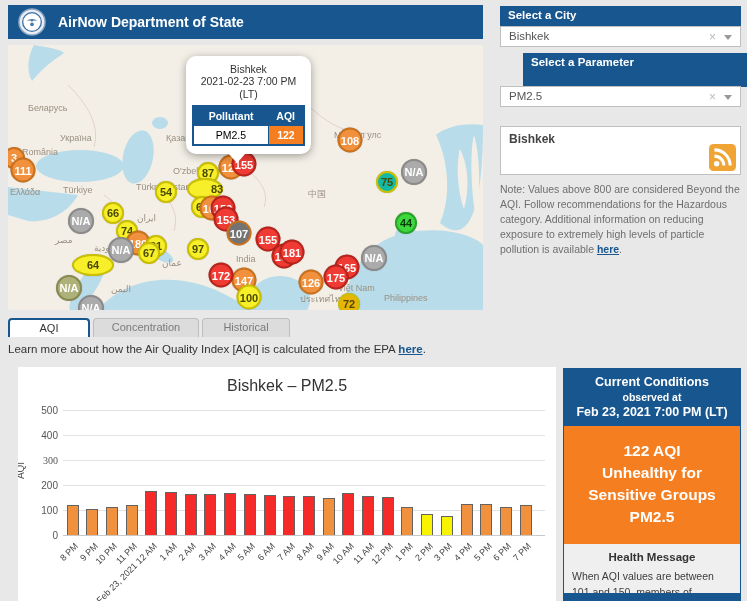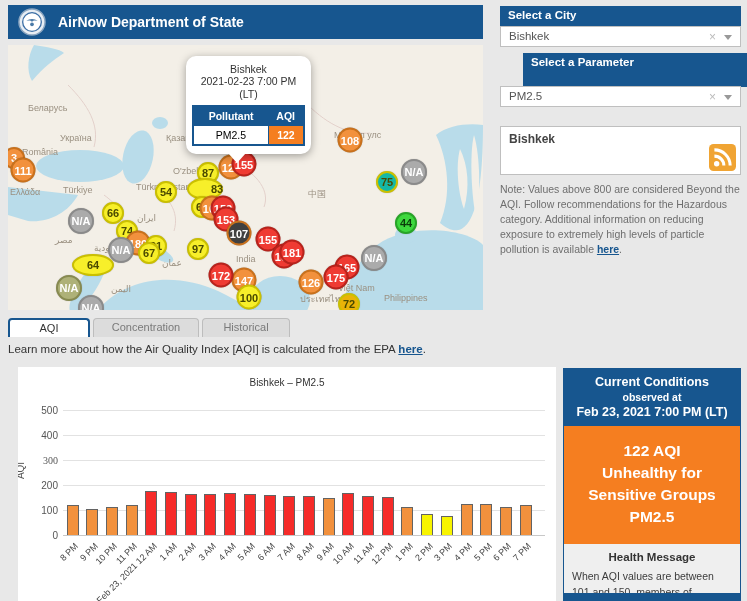--- a/index.html
+++ b/index.html
@@ -40,21 +40,21 @@
 
   
   #tabs { left:8px; top:318px; display:flex; gap:3px; }
   .tab { width:88px; height:19px; line-height:17px; text-align:center; font-size:11px; background:#dcdcdc; border:1px solid #bdbdbd; border-bottom:none; border-radius:4px 4px 0 0; color:#7a7a7a; cursor:pointer; }
   .tab.active { background:#fff; border:2px solid #17568f; border-bottom:none; color:#333; width:82px; }
   .tab.wide { width:106px; }
   #learn { left:8px; top:343px; font-size:11.5px; color:#333; }
 
   
   #chart { left:18px; top:367px; width:538px; height:234px; background:#fff; overflow:hidden; }
-  #chart .ctitle { position:absolute; top:10px; left:0; width:100%; text-align:center; font-size:10px; color:#333; }
+  #chart .ctitle { position:absolute; top:10px; left:0; width:100%; text-align:center; font-size:16px; color:#333; }
   #chart .ylab { position:absolute; left:-6px; top:98px; font-size:10px; color:#555; transform:rotate(-90deg); }
   #plot { position:absolute; left:45px; top:43px; width:482px; height:125px; }
   .gridline { position:absolute; left:0; width:100%; height:1px; background:#e2e2e2; }
   .gridline.zero { background:#c8c8c8; }
   .ytick { position:absolute; width:30px; text-align:right; font-size:10px; color:#555; }
   .bar { position:absolute; bottom:0; width:12px; border:1.5px solid #636363; border-bottom:none; }
   .xlab { position:absolute; width:120px; text-align:right; font-size:9px; color:#444; transform:rotate(-45deg); transform-origin:100% 0; white-space:nowrap; }
 
   
   #cond { left:563px; top:368px; width:178px; height:233px; background:#efefef; border:1px solid #17568f; overflow:hidden; }
@@ -146,21 +146,21 @@
       <div class="marker" style="width: 42px; height: 22px; left: 85px; top: 220px; background: rgb(247, 239, 42); border: 2px solid rgb(203, 192, 0); color: rgb(74, 74, 0); z-index: 11;">64</div>
       <div class="marker" style="width: 26px; height: 26px; left: 61px; top: 243px; background: rgb(174, 177, 120); border: 2px solid rgb(135, 138, 80); color: rgb(255, 255, 255); z-index: 12;">N/A</div>
       <div class="marker" style="width: 26px; height: 26px; left: 83px; top: 263px; background: rgb(171, 171, 171); border: 2px solid rgb(138, 138, 138); color: rgb(255, 255, 255); z-index: 13;">N/A</div>
       <div class="marker" style="width: 22px; height: 22px; left: 158px; top: 147px; background: rgb(247, 239, 42); border: 2px solid rgb(203, 192, 0); color: rgb(74, 74, 0); z-index: 14;">54</div>
       <div class="marker" style="width: 22px; height: 22px; left: 200px; top: 128px; background: rgb(247, 239, 42); border: 2px solid rgb(203, 192, 0); color: rgb(74, 74, 0); z-index: 15;">87</div>
       <div class="marker" style="width: 36px; height: 22px; left: 197px; top: 144px; background: rgb(247, 239, 42); border: 2px solid rgb(203, 192, 0); color: rgb(74, 74, 0); z-index: 16; padding-left: 24px;">83</div>
       <div class="marker" style="width: 22px; height: 22px; left: 194px; top: 162px; background: rgb(247, 239, 42); border: 2px solid rgb(203, 192, 0); color: rgb(74, 74, 0); z-index: 17;">65</div>
       <div class="marker" style="width: 25px; height: 25px; left: 204px; top: 163px; background: rgb(242, 145, 61); border: 2px solid rgb(201, 113, 28); color: rgb(255, 255, 255); z-index: 18;">101</div>
       <div class="marker" style="width: 25px; height: 25px; left: 215px; top: 163px; background: rgb(239, 59, 51); border: 2px solid rgb(184, 35, 28); color: rgb(255, 255, 255); z-index: 19;">152</div>
       <div class="marker" style="width: 25px; height: 25px; left: 218px; top: 174px; background: rgb(239, 59, 51); border: 2px solid rgb(184, 35, 28); color: rgb(255, 255, 255); z-index: 20;">153</div>
-      <div class="marker" style="width: 25px; height: 25px; left: 231px; top: 188px; background: #404040; border: 2px solid rgb(201, 113, 28); color: rgb(255, 255, 255); z-index: 21;">107</div>
+      <div class="marker" style="width: 25px; height: 25px; left: 231px; top: 188px; background: #737373; border: 2px solid rgb(201, 113, 28); color: rgb(255, 255, 255); z-index: 21;">107</div>
       <div class="marker" style="width: 22px; height: 22px; left: 190px; top: 204px; background: rgb(247, 239, 42); border: 2px solid rgb(203, 192, 0); color: rgb(74, 74, 0); z-index: 22;">97</div>
       <div class="marker" style="width: 25px; height: 25px; left: 223px; top: 122px; background: rgb(242, 145, 61); border: 2px solid rgb(201, 113, 28); color: rgb(255, 255, 255); z-index: 23;">122</div>
       <div class="marker" style="width: 25px; height: 25px; left: 236px; top: 119px; background: rgb(239, 59, 51); border: 2px solid rgb(184, 35, 28); color: rgb(255, 255, 255); z-index: 24;">155</div>
       <div class="marker" style="width: 25px; height: 25px; left: 342px; top: 95px; background: rgb(242, 145, 61); border: 2px solid rgb(201, 113, 28); color: rgb(255, 255, 255); z-index: 25;">108</div>
       <div class="marker" style="width: 26px; height: 26px; left: 406px; top: 127px; background: rgb(171, 171, 171); border: 2px solid rgb(138, 138, 138); color: rgb(255, 255, 255); z-index: 26;">N/A</div>
       <div class="marker" style="width: 22px; height: 22px; left: 379px; top: 137px; background: #14b8a6; border: 2px solid rgb(203, 192, 0); color: rgb(74, 74, 0); z-index: 27;">75</div>
       <div class="marker" style="width: 22px; height: 22px; left: 398px; top: 178px; background: rgb(62, 216, 62); border: 2px solid rgb(39, 165, 39); color: rgb(10, 61, 10); z-index: 28;">44</div>
       <div class="marker" style="width: 25px; height: 25px; left: 260px; top: 194px; background: rgb(239, 59, 51); border: 2px solid rgb(184, 35, 28); color: rgb(255, 255, 255); z-index: 29;">155</div>
       <div class="marker" style="width: 25px; height: 25px; left: 276px; top: 211px; background: rgb(239, 59, 51); border: 2px solid rgb(184, 35, 28); color: rgb(255, 255, 255); z-index: 30;">165</div>
       <div class="marker" style="width: 25px; height: 25px; left: 284px; top: 207px; background: rgb(239, 59, 51); border: 2px solid rgb(184, 35, 28); color: rgb(255, 255, 255); z-index: 31;">181</div>

